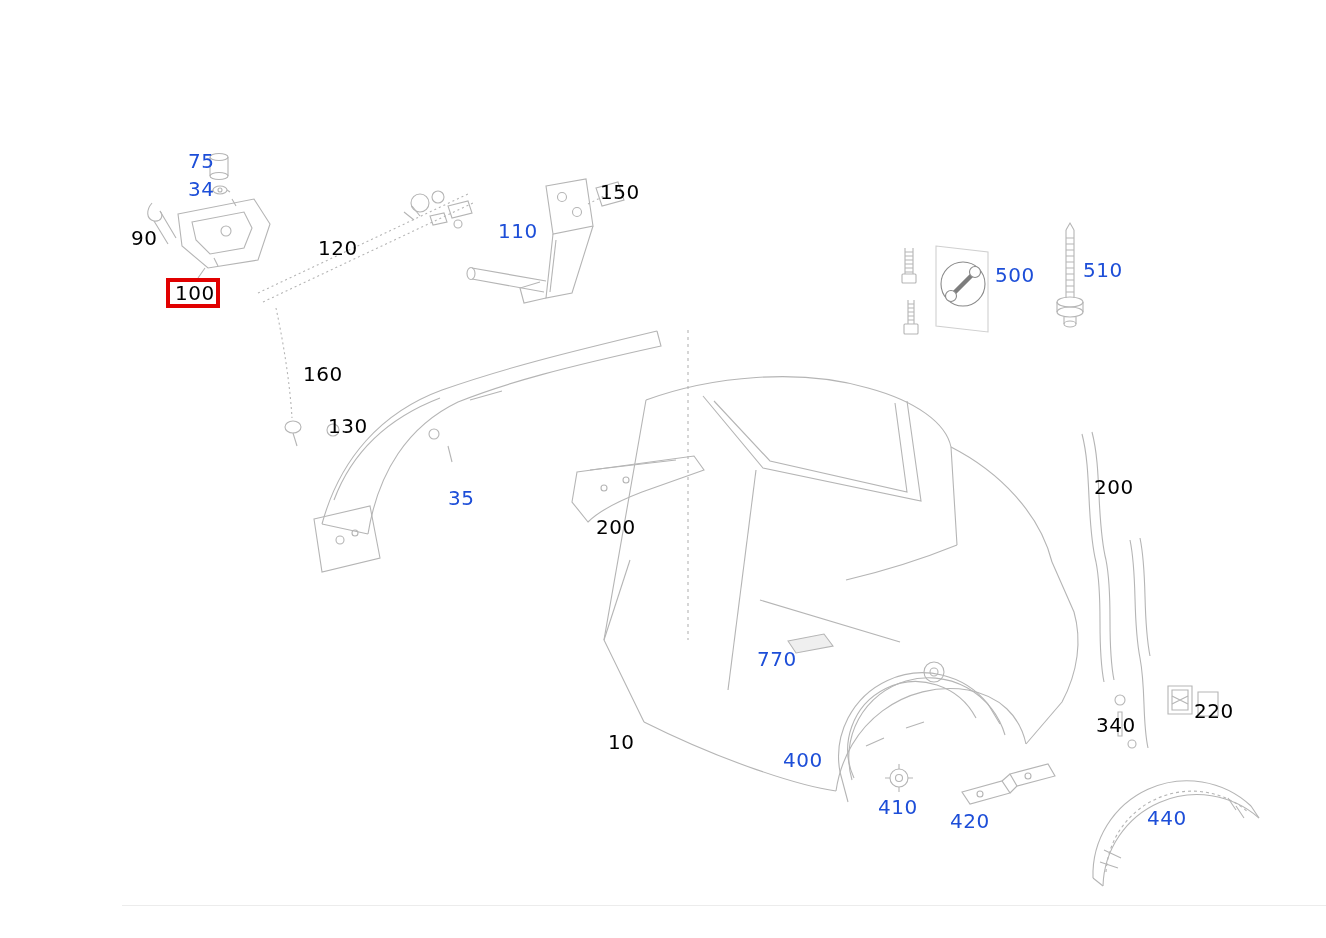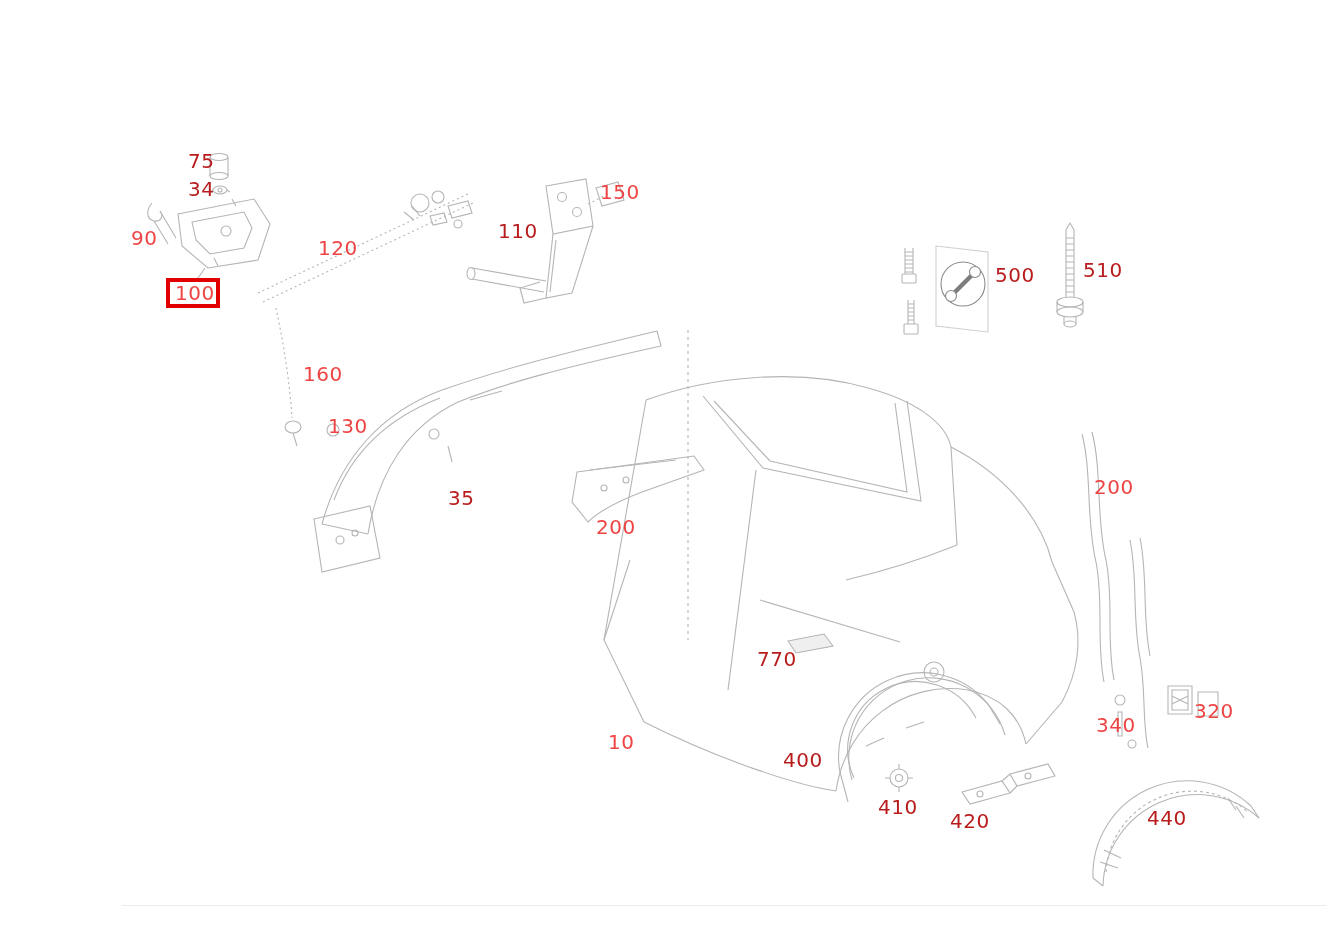--- a/index.html
+++ b/index.html
@@ -18,27 +18,27 @@
   svg.artwork .dark      { stroke:#8a8a8a; }
   svg.artwork .fillpad   { fill:#efefef; }
   svg.artwork .wrench    { stroke:#7d7d7d; stroke-width:4.5; stroke-linecap:round; }
   svg.artwork .whitefill { fill:#ffffff; }
 
   .label-layer { position:absolute; inset:0; }
   .part-label {
     position:absolute;
     font-size:20px;
     letter-spacing:0.5px;
-    color:#b91c1c;
+    color:#1d4ed8;
     cursor:pointer;
     user-select:none;
     line-height:1;
     white-space:nowrap;
   }
-  .part-label.faint { color:#ef4444; }
+  .part-label.faint { color:#000000; }
 
   .highlight-box {
     position:absolute;
     border:4px solid #e10000;
     box-sizing:border-box;
   }
   .footer-divider {
     position:absolute;
     height:1px;
     background:#ececec;
@@ -236,19 +236,19 @@
       <span class="part-label faint" style="left: 596px; top: 517px;">200</span>
       <span class="part-label faint" style="left: 608px; top: 732px;">10</span>
       <span class="part-label" style="left: 757px; top: 649px;">770</span>
       <span class="part-label" style="left: 783px; top: 750px;">400</span>
       <span class="part-label" style="left: 878px; top: 797px;">410</span>
       <span class="part-label" style="left: 950px; top: 811px;">420</span>
       <span class="part-label" style="left: 1147px; top: 808px;">440</span>
       <span class="part-label" style="left: 995px; top: 265px;">500</span>
       <span class="part-label" style="left: 1083px; top: 260px;">510</span>
       <span class="part-label faint" style="left: 1094px; top: 477px;">200</span>
-      <span class="part-label faint" style="left: 1194px; top: 701px;">320</span>
+      <span class="part-label faint" style="left: 1194px; top: 701px;">220</span>
       <span class="part-label faint" style="left: 1096px; top: 715px;">340</span>
     </div>
 
   <div class="footer-divider" style="top: 905px; left: 122px; right: 0px;"></div>
 
 </div>
 
 </body></html>

